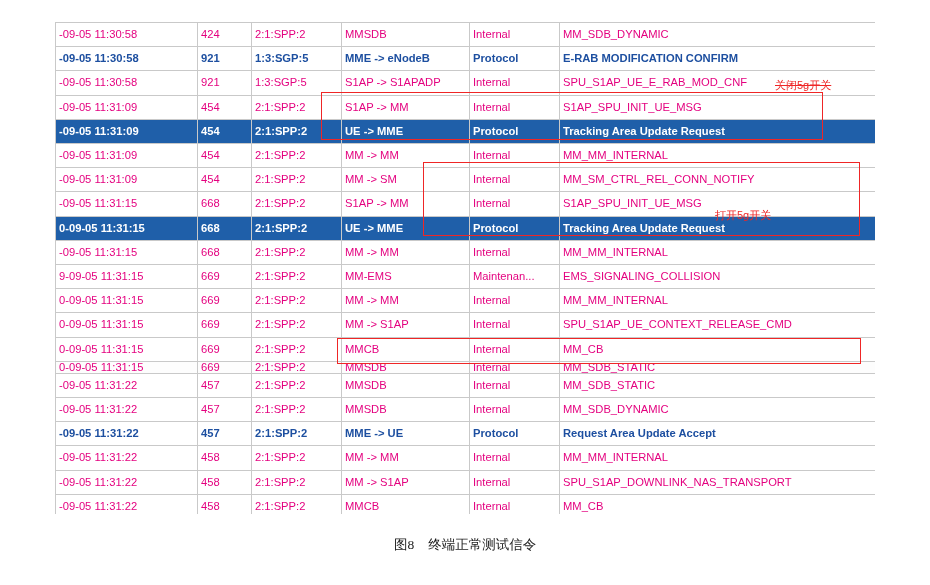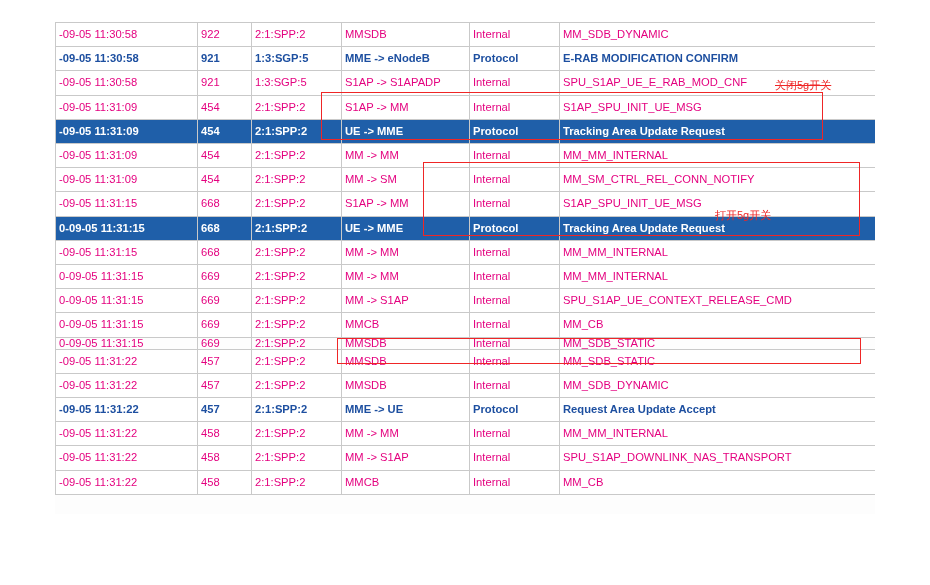--- a/index.html
+++ b/index.html
@@ -118,21 +118,21 @@
         <col class="c0">
           <col class="c1">
           <col class="c2">
           <col class="c3">
           <col class="c4">
           <col class="c5">
       </colgroup>
       <tbody id="log-body">
           <tr class="normal">
             <td>-09-05 11:30:58</td>
-            <td>922</td>
+            <td>424</td>
             <td>2:1:SPP:2</td>
             <td>MMSDB</td>
             <td>Internal</td>
             <td>MM_SDB_DYNAMIC</td>
           </tr>
           <tr class="blue">
             <td>-09-05 11:30:58</td>
             <td>921</td>
             <td>1:3:SGP:5</td>
             <td>MME -&gt; eNodeB</td>
@@ -197,20 +197,28 @@
           </tr>
           <tr class="normal">
             <td>-09-05 11:31:15</td>
             <td>668</td>
             <td>2:1:SPP:2</td>
             <td>MM -&gt; MM</td>
             <td>Internal</td>
             <td>MM_MM_INTERNAL</td>
           </tr>
           <tr class="normal">
+            <td>9-09-05 11:31:15</td>
+            <td>669</td>
+            <td>2:1:SPP:2</td>
+            <td>MM-EMS</td>
+            <td>Maintenan...</td>
+            <td>EMS_SIGNALING_COLLISION</td>
+          </tr>
+          <tr class="normal">
             <td>0-09-05 11:31:15</td>
             <td>669</td>
             <td>2:1:SPP:2</td>
             <td>MM -&gt; MM</td>
             <td>Internal</td>
             <td>MM_MM_INTERNAL</td>
           </tr>
           <tr class="normal">
             <td>0-09-05 11:31:15</td>
             <td>669</td>
@@ -287,14 +295,17 @@
     </table>
 
     <div class="redbox" style="left:266px; top:70px; width:500px; height:46px;"></div>
     <div class="redbox" style="left:368px; top:140px; width:435px; height:72px;"></div>
     <div class="redbox" style="left:282px; top:316px; width:522px; height:24px;"></div>
 
     <div class="ann ann-strike" style="left:720px; top:56px;">关闭5g开关</div>
     <div class="ann" style="left:660px; top:186px;">打开5g开关</div>
   </div>
 
+  <div id="caption">
+    <span class="lbl">图8</span><span>终端正常测试信令</span>
+  </div>
 
 </div>
 
 </body></html>

